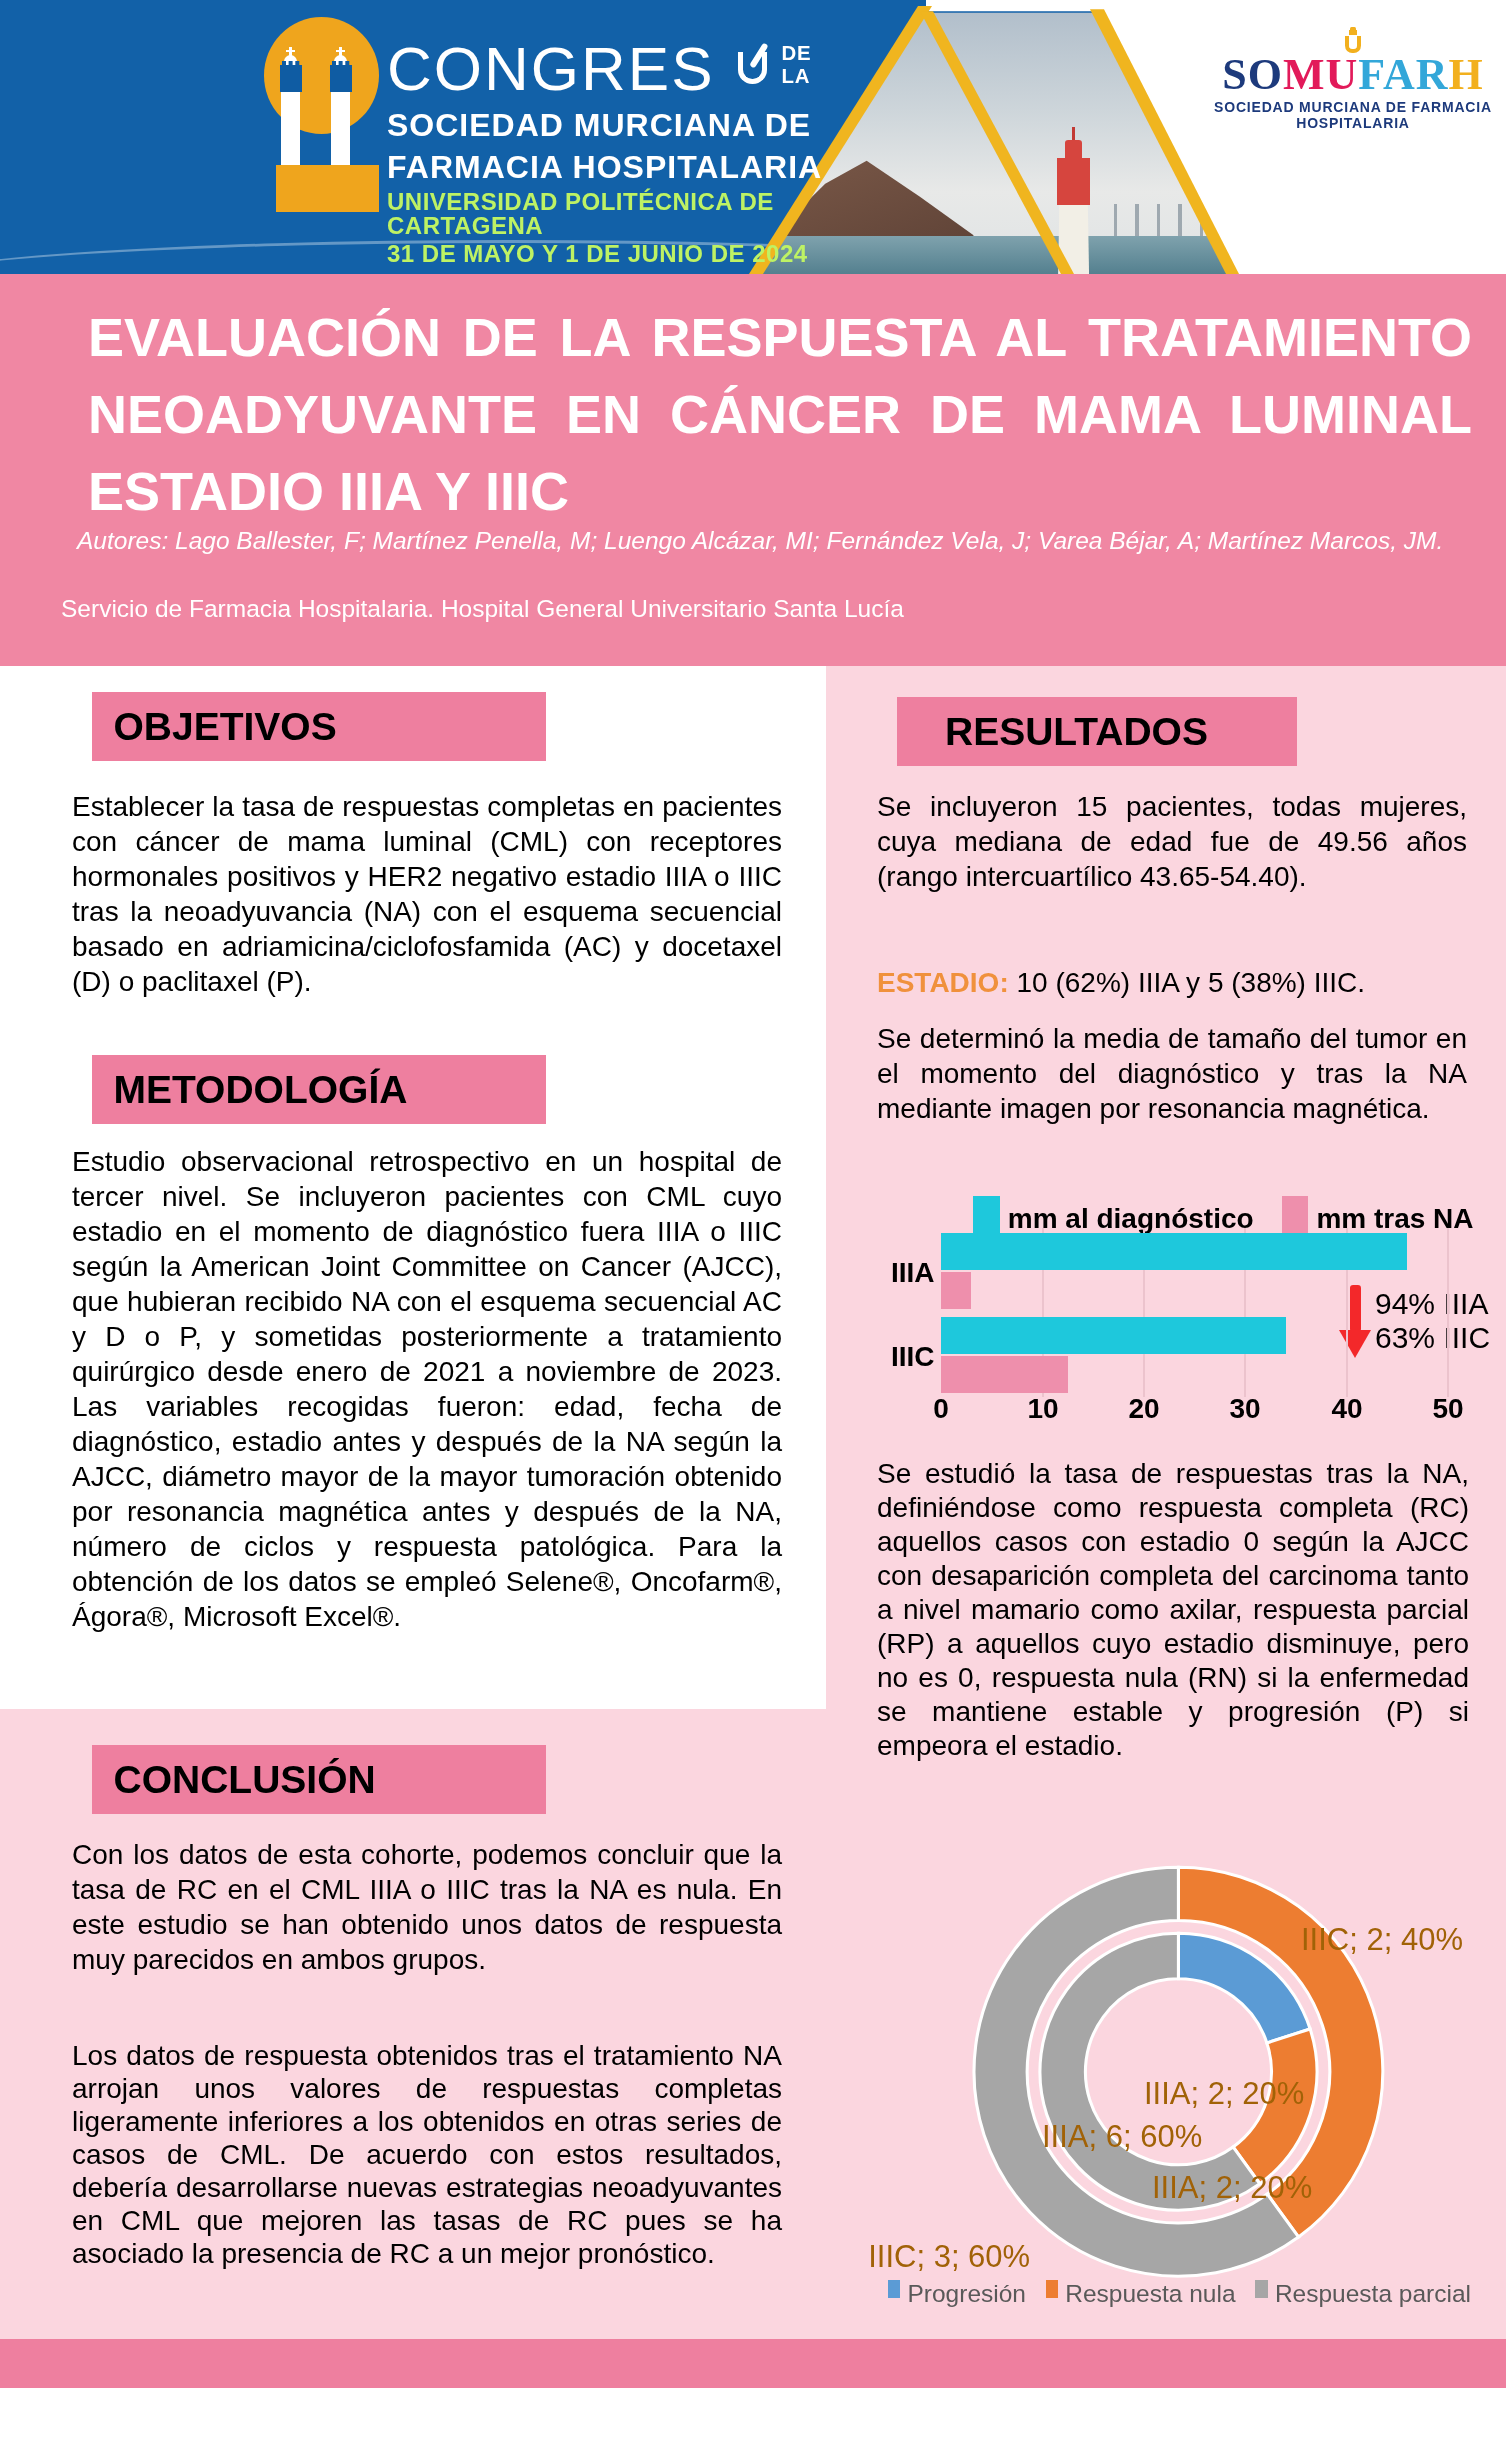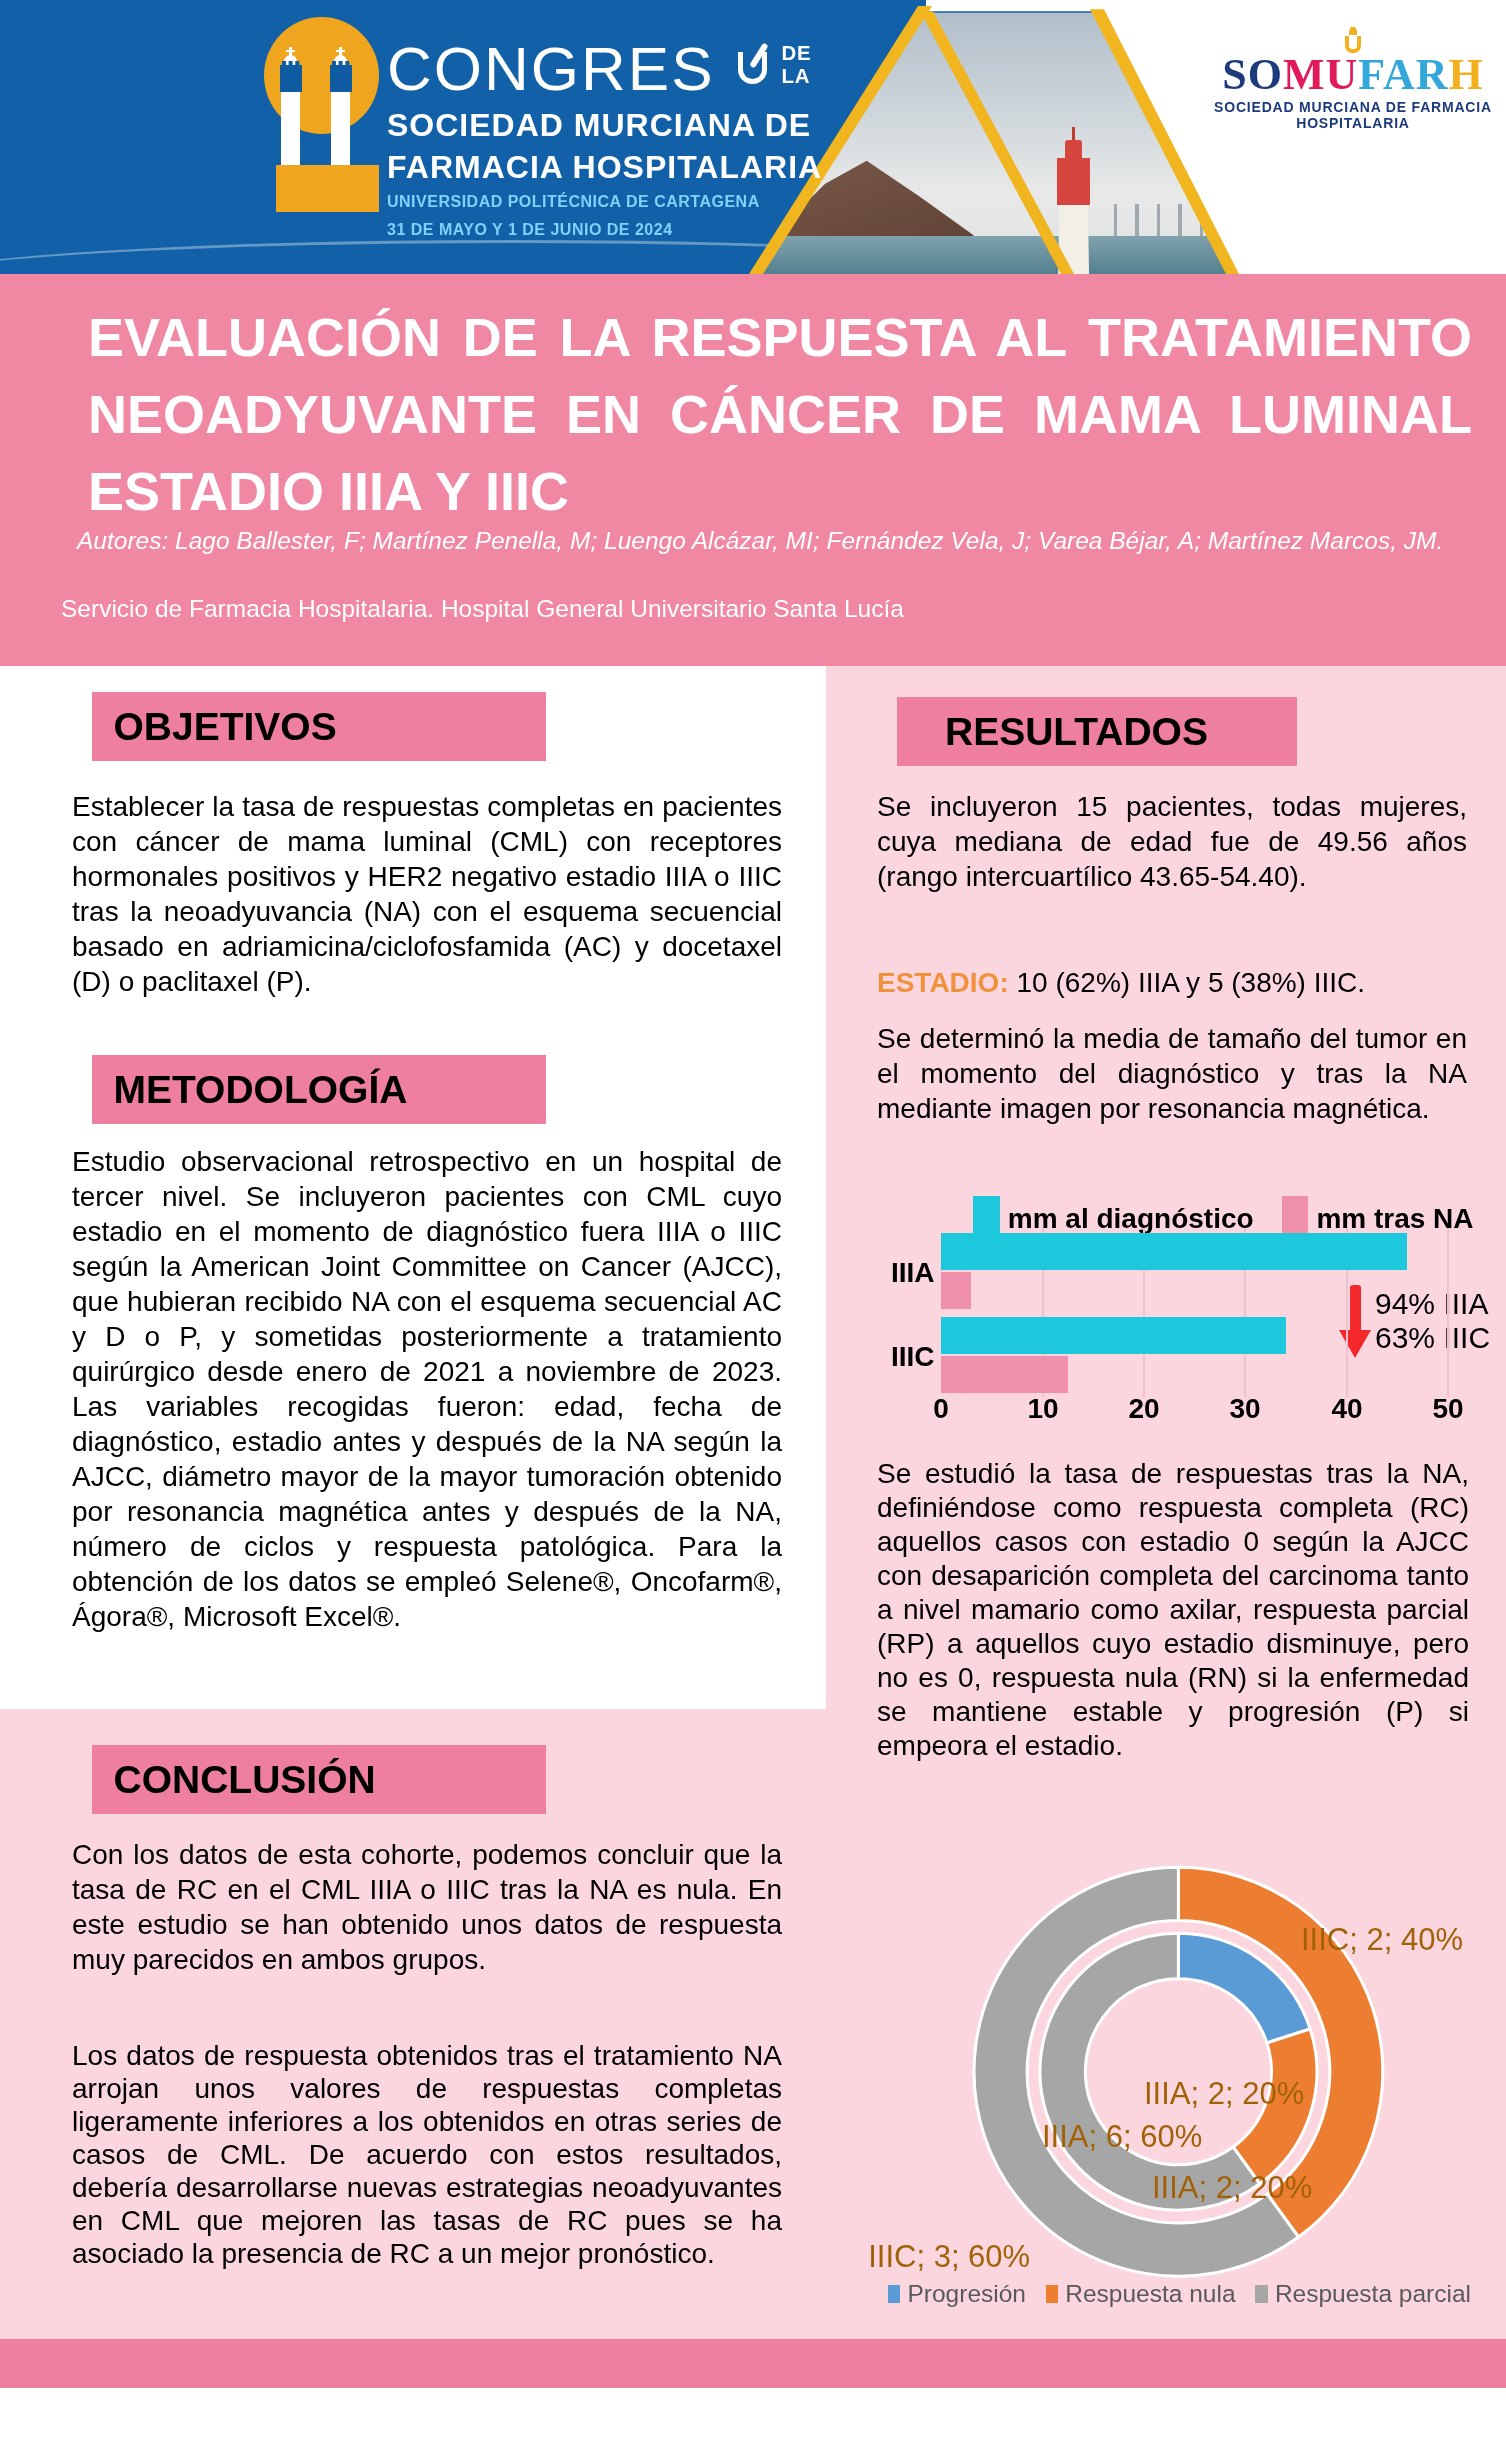--- a/index.html
+++ b/index.html
@@ -48,21 +48,21 @@
   .tw-body{position:absolute;left:1px;top:45px;width:19.4px;height:74px;background:#ffffff;}
   .logo-base{position:absolute;left:276px;top:165px;width:103px;height:47px;background:#efa51d;}
   .congress-text{position:absolute;left:387px;top:36px;width:439px;color:#ffffff;}
   .congress-row1{display:flex;align-items:center;gap:22px;}
   .congress-word{font-size:62px;font-weight:400;letter-spacing:2px;line-height:66px;}
   .mortar-icon{display:inline-block;position:relative;width:31px;height:40px;margin-left:2px;}
   .mortar-cup{position:absolute;left:0;bottom:5.1px;width:29px;height:32px;border:5.6px solid #fff;border-top:none;border-radius:0 0 14.3px 14.3px;box-sizing:border-box;}
   .mortar-pestle{position:absolute;right:-3.1px;top:-7.2px;width:6.1px;height:26.6px;background:#fff;border-radius:3.1px;transform:rotate(32deg);}
   .congress-dela{font-size:20.4px;font-weight:700;padding-bottom:8.2px;letter-spacing:1px;}
   .congress-bold{font-size:32px;font-weight:700;letter-spacing:1px;line-height:37px;margin-top:5.1px;}
-  .congress-yellow{color:#7dd3fc;font-weight:700;font-size:16px;line-height:24px;margin-top:4.1px;letter-spacing:0.5px;}
+  .congress-yellow{color:#bef264;font-weight:700;font-size:24px;line-height:24px;margin-top:4.1px;letter-spacing:0.5px;}
 
   
   .somufarh{position:absolute;left:1210px;top:26.6px;width:286px;text-align:center;}
   .somu-mortar{position:relative;display:inline-block;width:22.5px;height:26.6px;margin-bottom:-3.1px;}
   .somu-cup{position:absolute;left:3.1px;bottom:0;width:16.4px;height:17.4px;border:4.1px solid #f2b01e;border-top:none;border-radius:0 0 7.2px 7.2px;box-sizing:border-box;}
   .somu-neck{position:absolute;left:7.2px;top:3.1px;width:8.2px;height:5.1px;background:#f2b01e;}
   .somu-knob{position:absolute;left:8.7px;top:0;width:5.1px;height:4.1px;background:#f2b01e;border-radius:1.5px;}
   .somu-letters{font-family:"Liberation Serif", serif;font-weight:700;font-size:44px;line-height:46px;letter-spacing:1px;}
   .somu-sub{margin-top:1px;font-size:14px;font-weight:700;color:#1d3a7c;letter-spacing:0.8px;}
 
@@ -109,21 +109,21 @@
   .bc-arrow-head{position:absolute;left:0;top:45px;width:0;height:0;border-left:16.4px solid transparent;border-right:16.4px solid transparent;border-top:28px solid #f3282a;}
   .bc-ann{position:absolute;left:517px;width:133px;font-size:30px;line-height:34px;white-space:nowrap;}
   .bc-ann1{top:102px;}
   .bc-ann2{top:136px;}
 
   
   .donut{position:absolute;left:858px;top:1839px;width:648px;height:491px;}
   .donut svg{position:absolute;left:0;top:0;}
   .donut-label{position:absolute;font-size:31px;color:#a16207;white-space:nowrap;}
   .donut-legend{position:absolute;left:888px;top:2280px;width:583px;display:flex;justify-content:space-between;align-items:center;}
-  .dl-item{display:flex;align-items:center;gap:7.2px;font-size:24.5px;color:#595959;}
+  .dl-item{display:flex;gap:7.2px;font-size:24.5px;color:#595959;}
   .dl-swatch{width:12.3px;height:18.4px;}
 </style>
 </head>
 <body>
 
 <div class="poster">
 
   <div class="header">
     <div class="header-wave"></div>
     <div class="header-white"></div>

